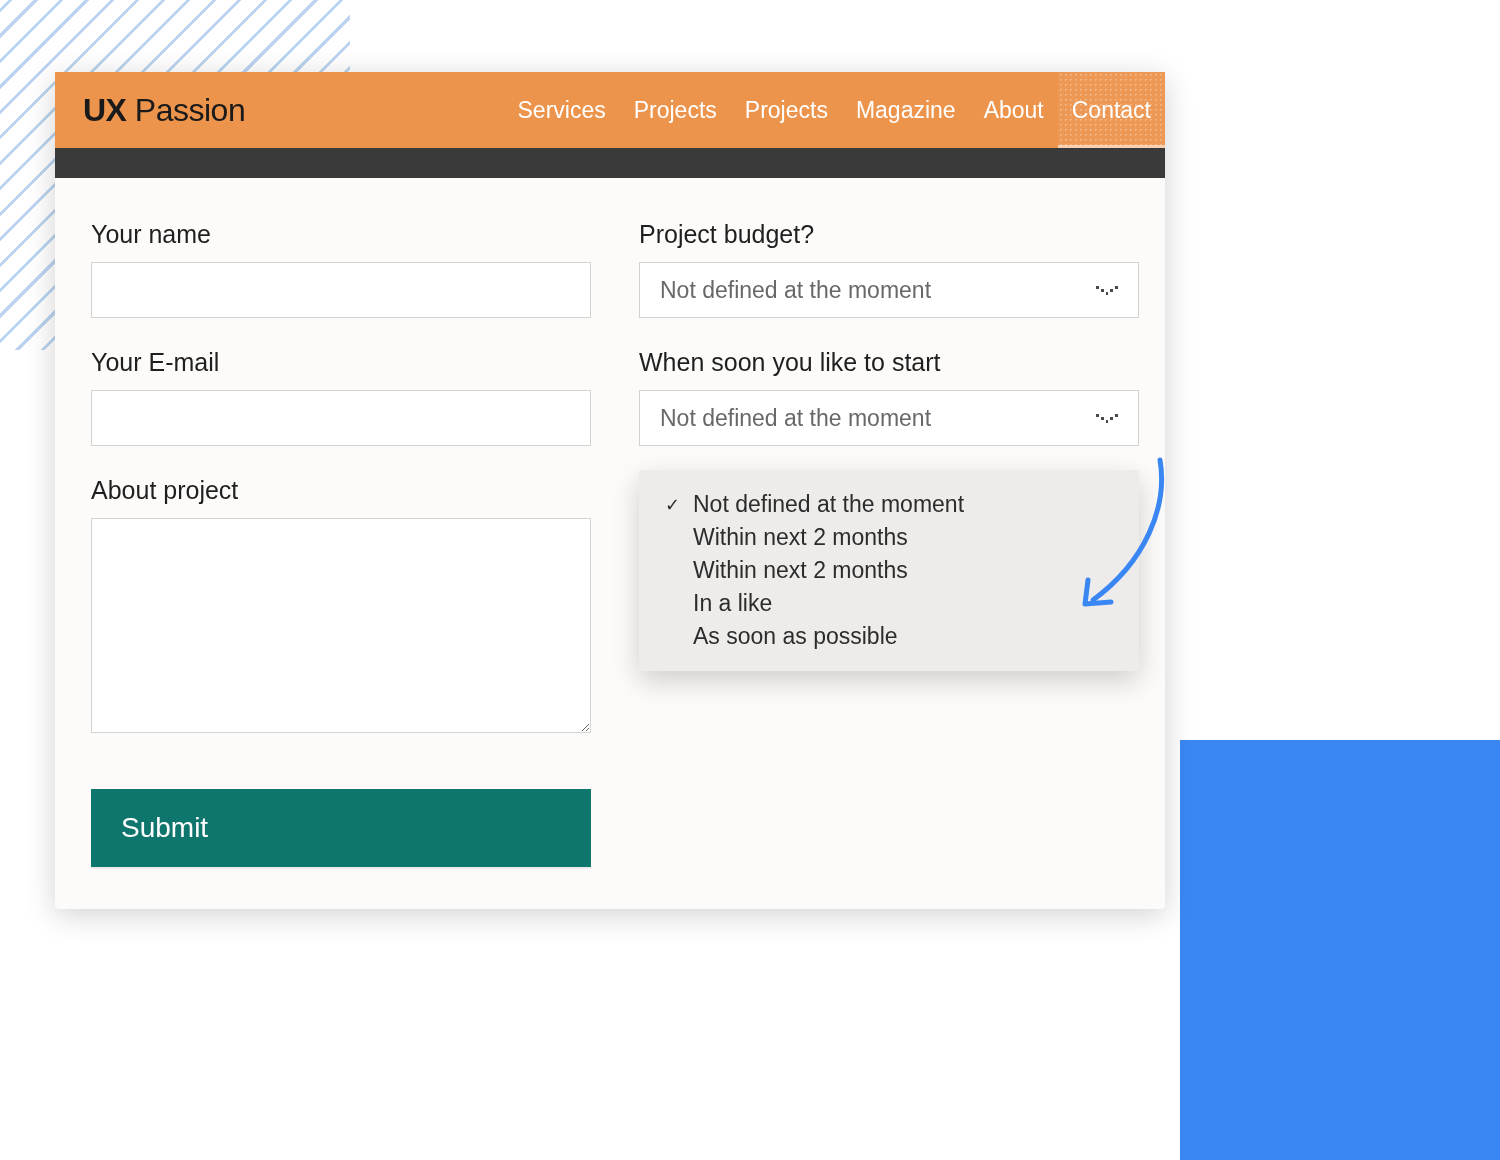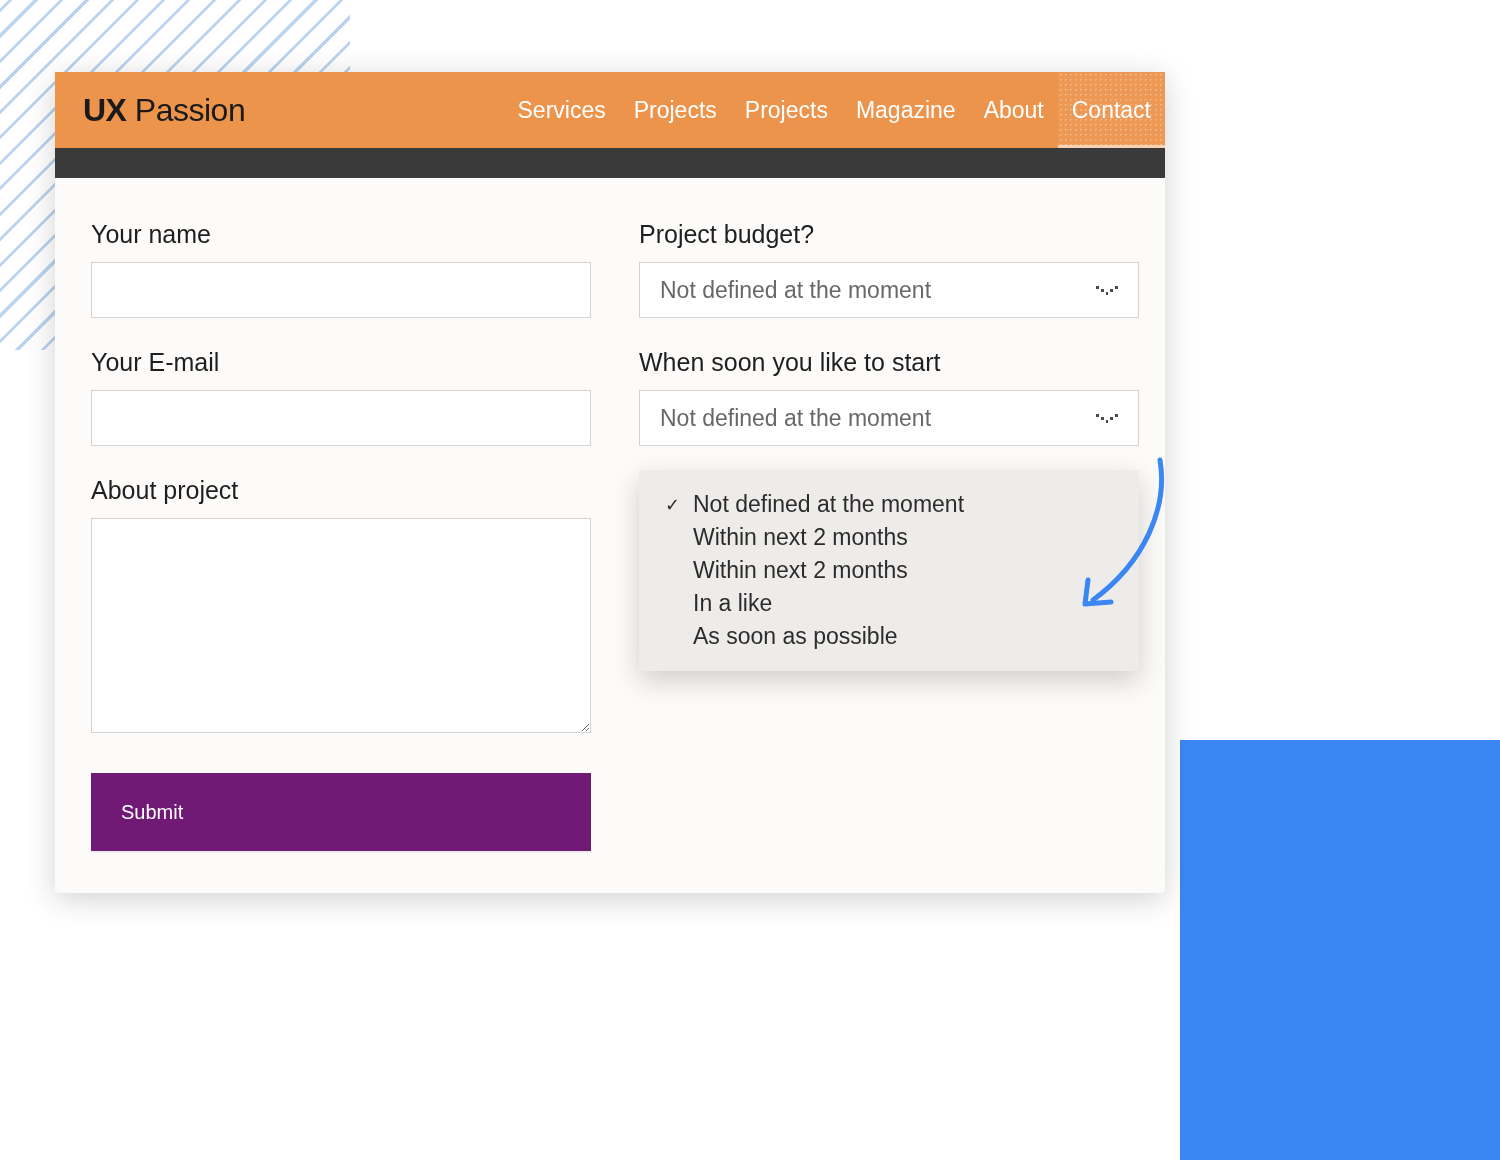--- a/index.html
+++ b/index.html
@@ -139,32 +139,32 @@
     }
     .chevron span {
       width: 3px; height: 3px; background: #4a4a4a;
     }
     .chevron span:nth-child(1){ transform: translateY(-3px); }
     .chevron span:nth-child(2){ transform: translateY(0); }
     .chevron span:nth-child(3){ transform: translateY(3px); }
     .chevron span:nth-child(4){ transform: translateY(0); }
     .chevron span:nth-child(5){ transform: translateY(-3px); }
     .submit-btn {
-      background: #701a75;
+      background: #0f766e;
       color: #ffffff;
-      font-size: 20px;
+      font-size: 28px;
       font-weight: 400;
       border: none;
       height: 78px;
       width: 100%;
       text-align: left;
       padding: 0 30px;
       cursor: pointer;
       box-shadow: 0 2px 0 rgba(0,0,0,0.06);
-      margin-top: 6px;
+      margin-top: 22px;
     }
     .dropdown-panel {
       position: absolute;
       top: 100%;
       left: 0;
       margin-top: 24px;
       width: 100%;
       background: #eeecea;
       border-radius: 2px;
       box-shadow: 0 10px 28px rgba(0,0,0,0.18);

